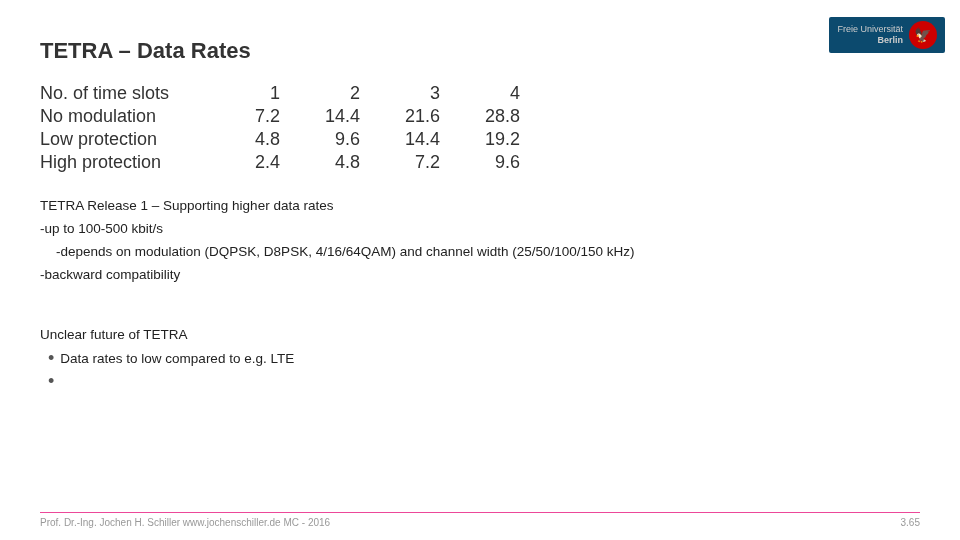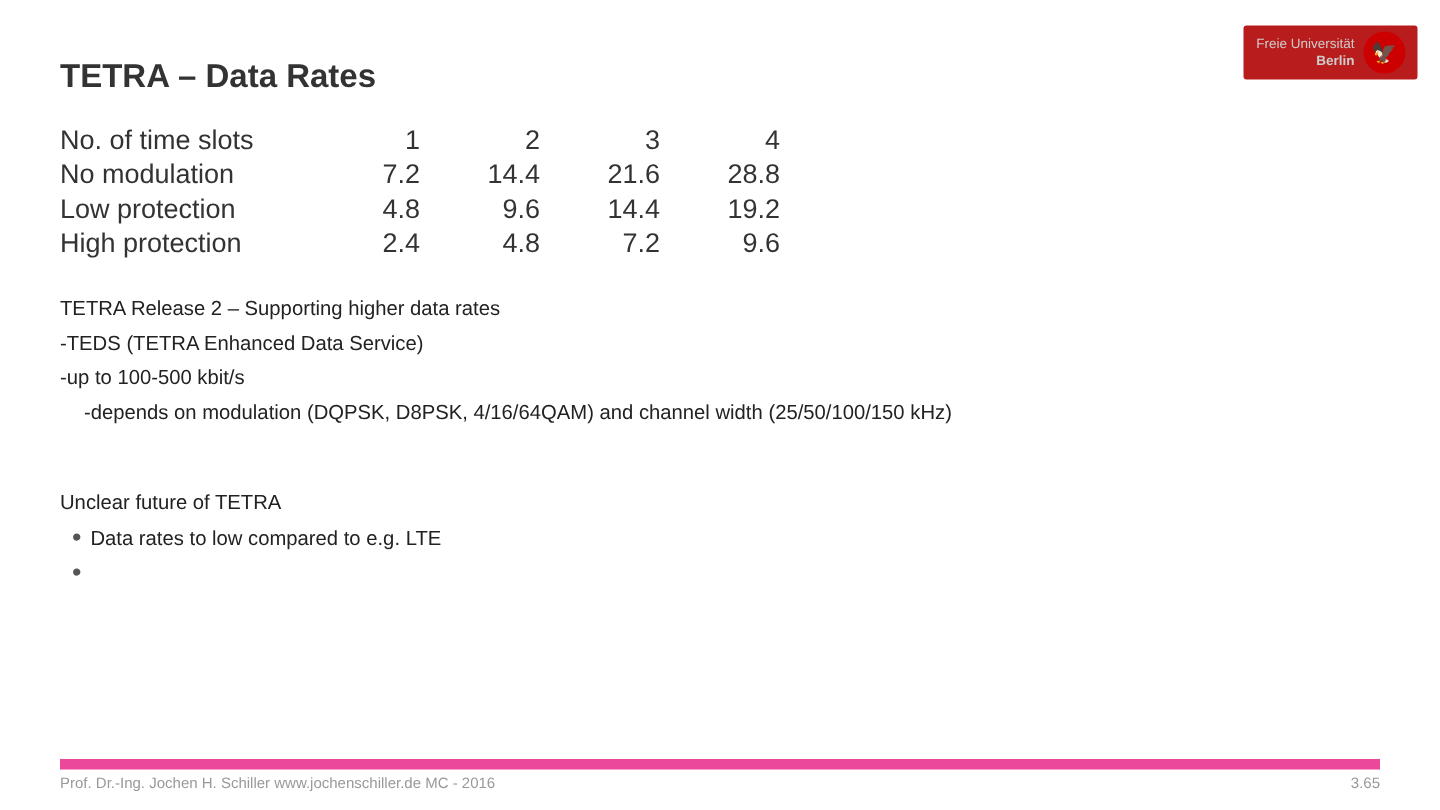--- a/index.html
+++ b/index.html
@@ -27,21 +27,21 @@
       top: 10px;
       right: 15px;
       width: 130px;
       height: 50px;
       display: flex;
       align-items: center;
       justify-content: flex-end;
     }
 
     .logo-box {
-      background: #b91c1c;
+      background: #0c4a6e;
       color: white;
       font-size: 10px;
       font-weight: bold;
       padding: 4px 8px;
       display: flex;
       align-items: center;
       gap: 6px;
       border-radius: 2px;
     }
 
@@ -169,21 +169,21 @@
     
     .slide-footer {
       position: absolute;
       bottom: 12px;
       left: 40px;
       right: 40px;
       display: flex;
       justify-content: space-between;
       font-size: 10px;
       color: #888;
-      border-top: 7px solid #ec4899;
+      border-top: 1px solid #ec4899;
       padding-top: 4px;
     }
 
     .footer-left {
       color: #999;
     }
 
     .footer-right {
       color: #999;
     }
@@ -234,24 +234,24 @@
           <td class="num-col">2.4</td>
           <td class="num-col">4.8</td>
           <td class="num-col">7.2</td>
           <td class="num-col">9.6</td>
         </tr>
       </tbody>
     </table>
   </div>
 
   <div class="body-section">
-    <p>TETRA Release 2 – Supporting higher data rates</p>
-    <p>-TEDS (TETRA Enhanced Data Service)</p>
+    <p>TETRA Release 1 – Supporting higher data rates</p>
     <p>-up to 100-500 kbit/s</p>
     <p class="indent">-depends on modulation (DQPSK, D8PSK, 4/16/64QAM) and channel width (25/50/100/150 kHz)</p>
+    <p>-backward compatibility</p>
   </div>
 
   <div class="unclear-section">
     <p class="section-header">Unclear future of TETRA</p>
     <ul class="bullet-list">
       <li>
         <span class="bullet-dot">•</span>
         <span>Data rates to low compared to e.g. LTE</span>
       </li>
       <li>

